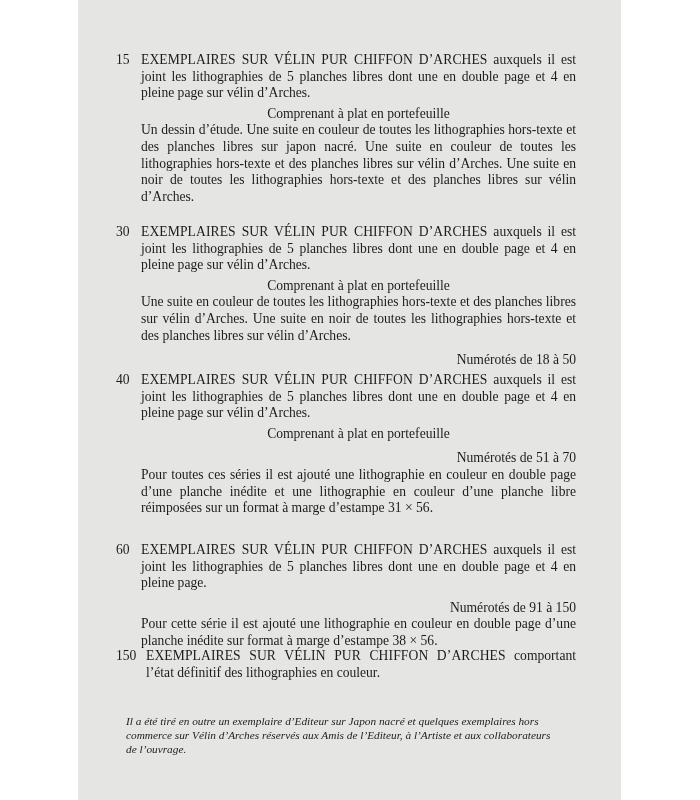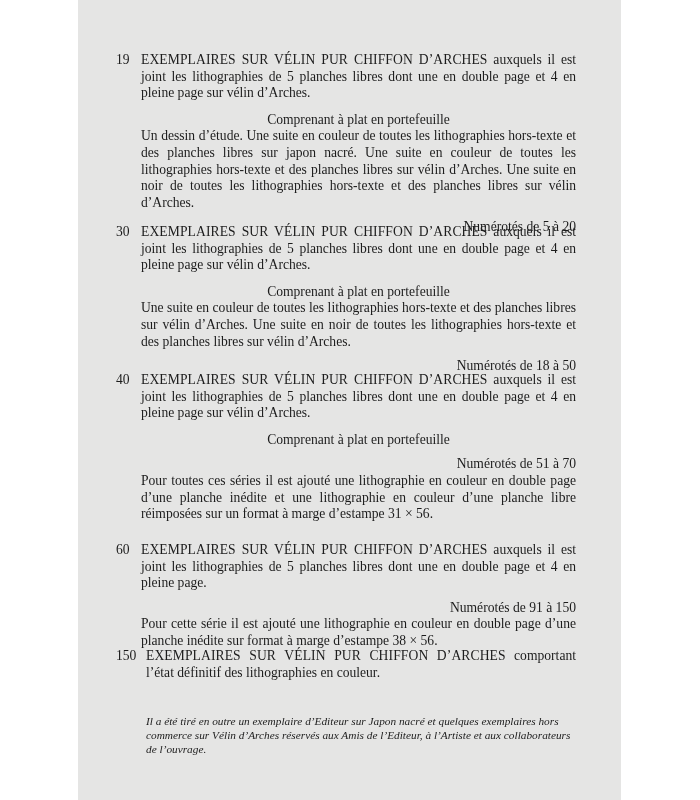--- a/index.html
+++ b/index.html
@@ -8,41 +8,40 @@
       position: absolute; left: 78px; top: 0; width: 543px; height: 800px;
       background: #e5e5e4;
       font-family: "Liberation Serif", "DejaVu Serif", serif;
       color: #1c1c1c;
     }
     .entry { position: absolute; left: 38px; width: 460px; font-size: 13.6px; line-height: 16.6px; }
     .entry .head { position: relative; padding-left: 25px; text-align: justify; }
     .entry .num { position: absolute; left: 0; top: 0; }
     .entry.wide .head { padding-left: 30px; }
     .caps { letter-spacing: 0.1px; }
-    .center { text-align: center; padding-left: 25px; margin-top: 10px; }
+    .center { text-align: center; padding-left: 25px; margin-top: 4px; }
     .body { padding-left: 25px; text-align: justify; }
     .right { text-align: right; margin-top: 8px; }
     .note { padding-left: 25px; text-align: justify; }
     .italic {
-      position: absolute; left: 68px; top: 714px; width: 432px;
+      position: absolute; left: 48px; top: 714px; width: 432px;
       font-style: italic; font-size: 11.3px; line-height: 14px; color: #222;
     }
   </style>
 </head>
 <body>
 
 <div class="page">
 
   <div class="entry" style="top:52px">
     <div class="head">
-      <span class="num">19</span><span class="caps">EXEMPLAIRES SUR VÉLIN PUR CHIFFON D’ARCHES</span><span> auxquels il est joint les lithographies de 5 planches libres dont une en double page et 4 en pleine page sur vélin d’Arches.</span>
+      <span class="num">15</span><span class="caps">EXEMPLAIRES SUR VÉLIN PUR CHIFFON D’ARCHES</span><span> auxquels il est joint les lithographies de 5 planches libres dont une en double page et 4 en pleine page sur vélin d’Arches.</span>
     </div>
     <div class="center">Comprenant à plat en portefeuille</div>
     <div class="body">Un dessin d’étude. Une suite en couleur de toutes les lithographies hors-texte et des planches libres sur japon nacré. Une suite en couleur de toutes les lithographies hors-texte et des planches libres sur vélin d’Arches. Une suite en noir de toutes les lithographies hors-texte et des planches libres sur vélin d’Arches.</div>
-    <div class="right">Numérotés de 5 à 20</div>
   </div>
 
   <div class="entry" style="top:224px">
     <div class="head">
       <span class="num">30</span><span class="caps">EXEMPLAIRES SUR VÉLIN PUR CHIFFON D’ARCHES</span><span> auxquels il est joint les lithographies de 5 planches libres dont une en double page et 4 en pleine page sur vélin d’Arches.</span>
     </div>
     <div class="center">Comprenant à plat en portefeuille</div>
     <div class="body">Une suite en couleur de toutes les lithographies hors-texte et des planches libres sur vélin d’Arches. Une suite en noir de toutes les lithographies hors-texte et des planches libres sur vélin d’Arches.</div>
     <div class="right">Numérotés de 18 à 50</div>
   </div>

